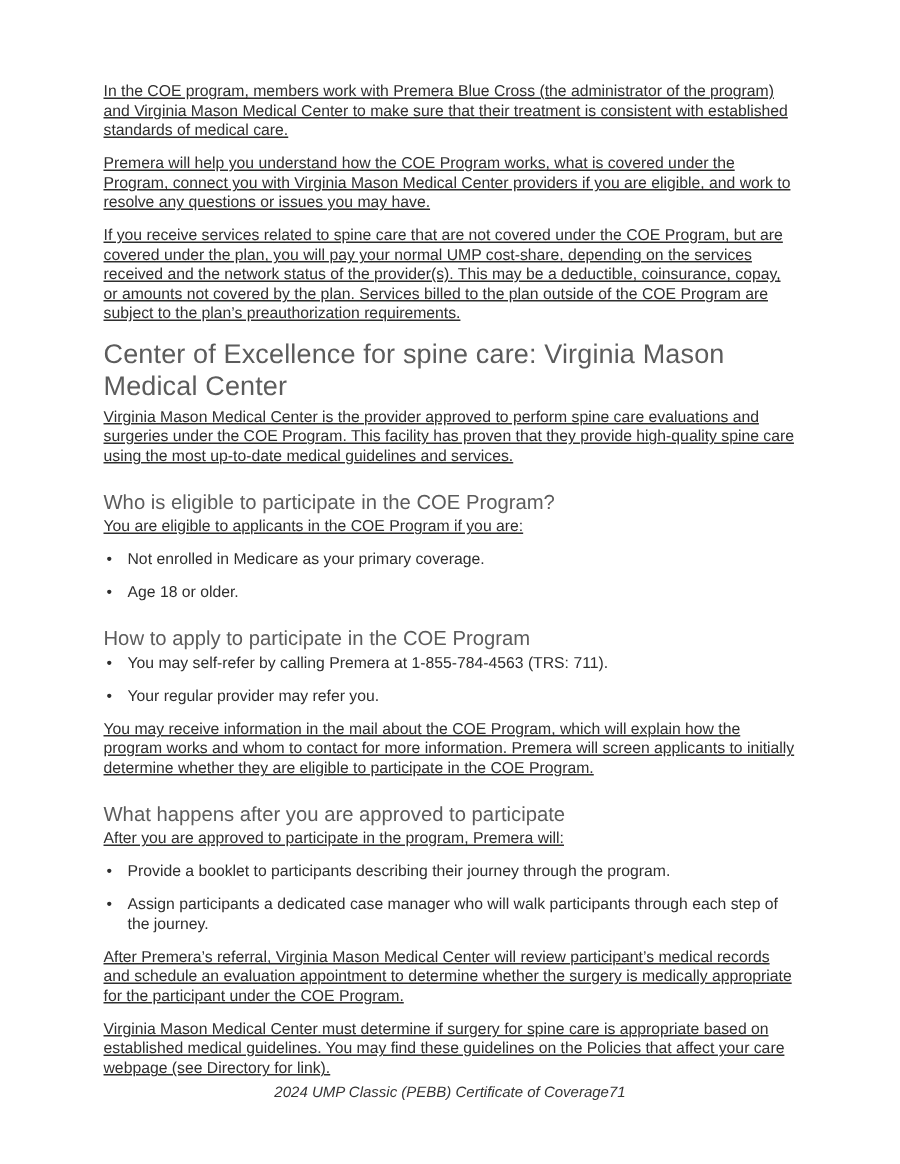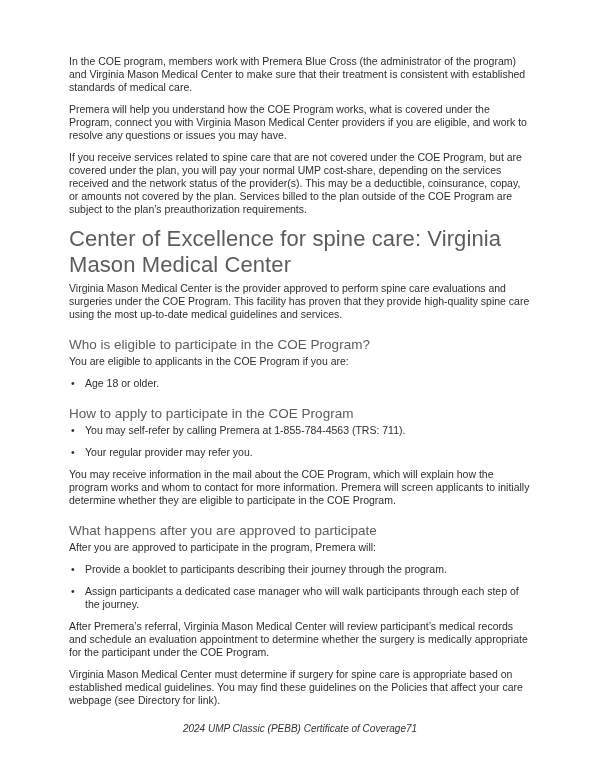--- a/index.html
+++ b/index.html
@@ -17,23 +17,24 @@
     background: #ffffff;
     padding: 55px 69px 0 69px;
     overflow: hidden;
   }
   .content { width: 462px; }
   .content p {
     font-size: 10.5px;
     line-height: 13px;
     color: #2e2e2e;
     margin-bottom: 9px;
+    text-decoration: underline;
   }
   h1.section-heading {
-    font-size: 22px;
+    font-size: 18px;
     font-weight: 400;
     color: #5c5c5c;
     letter-spacing: 0.1px;
     margin: 10px 0 4px 0;
   }
   h2.sub-heading {
     font-size: 13.5px;
     font-weight: 400;
     color: #5c5c5c;
     margin: 16px 0 3px 0;
@@ -79,20 +80,21 @@
     <p>In the COE program, members work with Premera Blue Cross (the administrator of the program) and Virginia Mason Medical Center to make sure that their treatment is consistent with established standards of medical care.</p>
     <p>Premera will help you understand how the COE Program works, what is covered under the Program, connect you with Virginia Mason Medical Center providers if you are eligible, and work to resolve any questions or issues you may have.</p>
     <p>If you receive services related to spine care that are not covered under the COE Program, but are covered under the plan, you will pay your normal UMP cost-share, depending on the services received and the network status of the provider(s). This may be a deductible, coinsurance, copay, or amounts not covered by the plan. Services billed to the plan outside of the COE Program are subject to the plan’s preauthorization requirements.</p>
 
     <h1 class="section-heading">Center of Excellence for spine care: Virginia Mason Medical Center</h1>
     <p>Virginia Mason Medical Center is the provider approved to perform spine care evaluations and surgeries under the COE Program. This facility has proven that they provide high-quality spine care using the most up-to-date medical guidelines and services.</p>
 
     <h2 class="sub-heading">Who is eligible to participate in the COE Program?</h2>
     <p>You are eligible to applicants in the COE Program if you are:</p>
     <ul class="bullet-list">
+      <li>Not enrolled in Medicare as your primary coverage.</li>
       <li>Age 18 or older.</li>
     </ul>
 
     <h2 class="sub-heading">How to apply to participate in the COE Program</h2>
     <ul class="bullet-list">
       <li>You may self-refer by calling Premera at 1-855-784-4563 (TRS: 711).</li>
       <li>Your regular provider may refer you.</li>
     </ul>
     <p>You may receive information in the mail about the COE Program, which will explain how the program works and whom to contact for more information. Premera will screen applicants to initially determine whether they are eligible to participate in the COE Program.</p>
 

